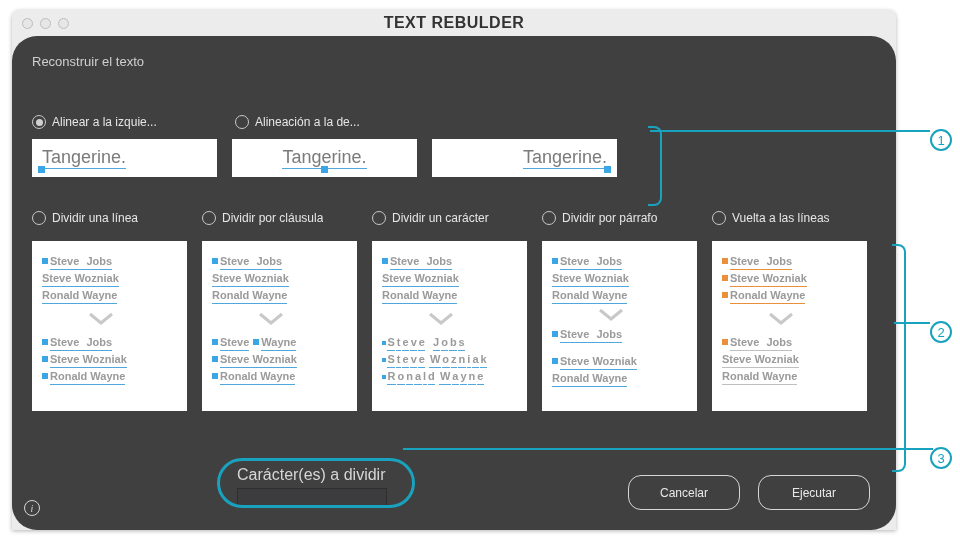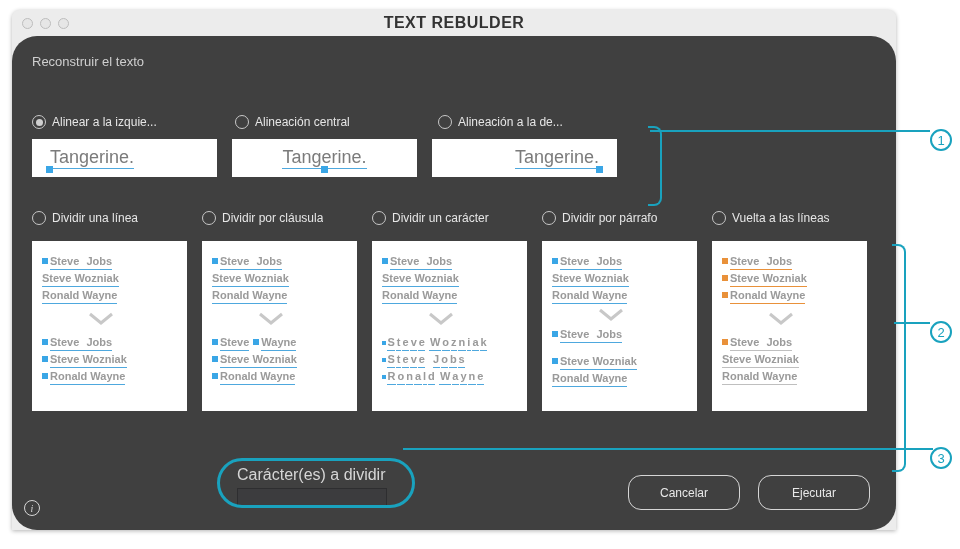--- a/index.html
+++ b/index.html
@@ -13,21 +13,21 @@
   .heading { font-size: 13px; color: #cfcfcf; margin-bottom: 18px; font-weight: 400; }
 
   .radio-row { display: flex; gap: 18px; margin-bottom: 10px; }
   .radio-opt { display: flex; align-items: center; gap: 6px; min-width: 0; }
   .radio-lbl { white-space: nowrap; overflow: hidden; text-overflow: ellipsis; display: inline-block; }
   .align-row .radio-opt { width: 185px; margin-top: 28px; }
   .radio { width: 14px; height: 14px; border: 1px solid #c8c8c8; border-radius: 50%; flex: none; display: inline-flex; align-items: center; justify-content: center; }
   .radio.selected::after { content: ""; width: 7px; height: 7px; border-radius: 50%; background: #d0d0d0; }
 
   .previews { display: flex; gap: 15px; }
-  .pv-align { width: 185px; height: 38px; background: #fff; display: flex; align-items: center; padding: 0 18px; }
+  .pv-align { width: 185px; height: 38px; background: #fff; display: flex; align-items: center; padding: 0 10px; }
   .pv-align .txt { color: #7b7b7b; font-size: 18px; font-weight: 400; border-bottom: 1px solid #4ea8de; display: inline-block; position: relative; }
   .handle { position: absolute; width: 7px; height: 7px; background: #3aa6e6; bottom: -5px; }
   .pv-align.left { justify-content: flex-start; }
   .pv-align.center { justify-content: center; }
   .pv-align.right { justify-content: flex-end; }
   .pv-align.left .handle { left: -4px; }
   .pv-align.center .handle { left: calc(50% - 4px); }
   .pv-align.right .handle { right: -4px; }
 
   .split-section { margin-top: 34px; }
@@ -89,24 +89,20 @@
   <div class="body">
     <div class="heading">Reconstruir el texto</div>
 
     <div class="radio-row align-row">
       <label class="radio-opt">
         <span class="radio selected"></span>
         <span class="radio-lbl">Alinear a la izquie...</span>
       </label>
       <label class="radio-opt">
         <span class="radio"></span>
-        <span class="radio-lbl">Alineación central</span>
-      </label>
-      <label class="radio-opt">
-        <span class="radio"></span>
         <span class="radio-lbl">Alineación a la de...</span>
       </label>
     </div>
 
     <div class="previews">
       <div class="pv-align left">
         <span class="txt">Tangerine.<span class="handle"></span></span>
       </div>
       <div class="pv-align center">
         <span class="txt">Tangerine.<span class="handle"></span></span>
@@ -177,22 +173,22 @@
               <span class="hmark"></span><span class="ln w">Steve  Jobs</span><br>
               <span class="ln">Steve Wozniak</span><br>
               <span class="ln">Ronald Wayne</span>
             </div>
             <div class="arrow">
                 <svg width="26" height="14">
                   <polyline points="2,2 13,11 24,2" fill="none" stroke="#c8c8c8" stroke-width="3"></polyline>
                 </svg>
               </div>
             <div class="tblock">
+              <div class="char-row"><span class="cm"></span><span class="cb">S</span><span class="cb">t</span><span class="cb">e</span><span class="cb">v</span><span class="cb">e</span>&nbsp;&nbsp;<span class="cb">J</span><span class="cb">o</span><span class="cb">b</span><span class="cb">s</span></div>
               <div class="char-row"><span class="cm"></span><span class="cb">S</span><span class="cb">t</span><span class="cb">e</span><span class="cb">v</span><span class="cb">e</span>&nbsp;<span class="cb">W</span><span class="cb">o</span><span class="cb">z</span><span class="cb">n</span><span class="cb">i</span><span class="cb">a</span><span class="cb">k</span></div>
-              <div class="char-row"><span class="cm"></span><span class="cb">S</span><span class="cb">t</span><span class="cb">e</span><span class="cb">v</span><span class="cb">e</span>&nbsp;&nbsp;<span class="cb">J</span><span class="cb">o</span><span class="cb">b</span><span class="cb">s</span></div>
               <div class="char-row"><span class="cm"></span><span class="cb">R</span><span class="cb">o</span><span class="cb">n</span><span class="cb">a</span><span class="cb">l</span><span class="cb">d</span>&nbsp;<span class="cb">W</span><span class="cb">a</span><span class="cb">y</span><span class="cb">n</span><span class="cb">e</span></div>
             </div>
           </div>
         </div>
 
         <div class="split-col">
           <label class="radio-opt">
             <span class="radio"></span>
             <span class="radio-lbl">Dividir por párrafo</span>
           </label>

